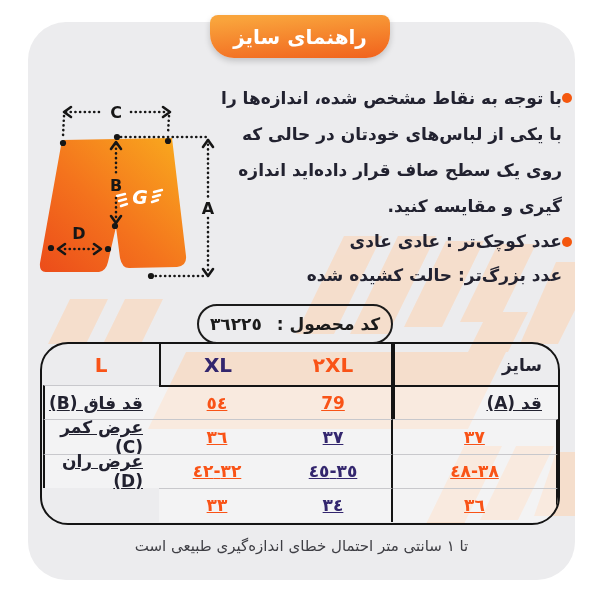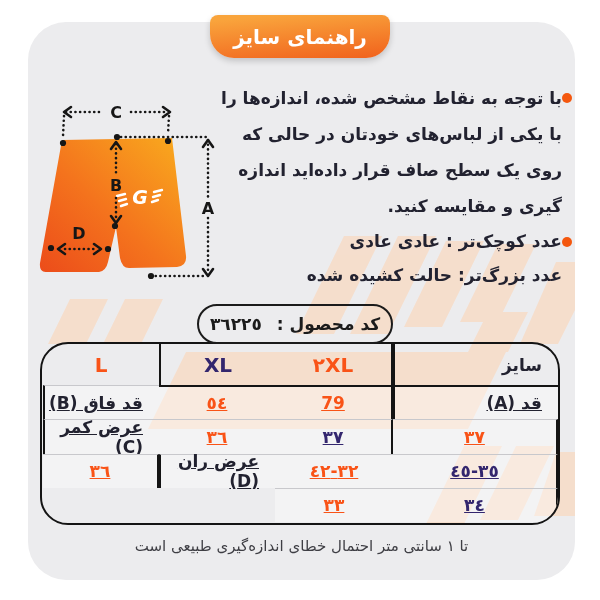--- a/index.html
+++ b/index.html
@@ -189,20 +189,21 @@
     <div class="cell right sep-dark data-bg">قد (A)</div>
     <div class="cell sep-dark data-bg c-orange ltr">79</div>
     <div class="cell sep-dark data-bg c-orange no-ie ltr">٥٤</div>
 
     <div class="cell right sep-light data-bg">قد فاق (B)</div>
     <div class="cell sep-light data-bg c-orange ltr">٣٧</div>
     <div class="cell sep-light data-bg c-navy ltr">٣٧</div>
     <div class="cell sep-light data-bg c-orange no-ie ltr">٣٦</div>
 
     <div class="cell right sep-light data-bg">عرض کمر (C)</div>
+    <div class="cell sep-light data-bg c-orange ltr">٣٨-٤٨</div>
     <div class="cell sep-light data-bg c-navy ltr">٣٥-٤٥</div>
     <div class="cell sep-light data-bg c-orange no-ie ltr">٣٢-٤٢</div>
 
     <div class="cell right sep-light data-bg">عرض ران (D)</div>
     <div class="cell sep-light data-bg c-orange ltr">٣٦</div>
     <div class="cell sep-light data-bg c-navy ltr">٣٤</div>
     <div class="cell sep-light data-bg c-orange no-ie ltr">٣٣</div>
   </div>
 
   <div class="code-pill">

